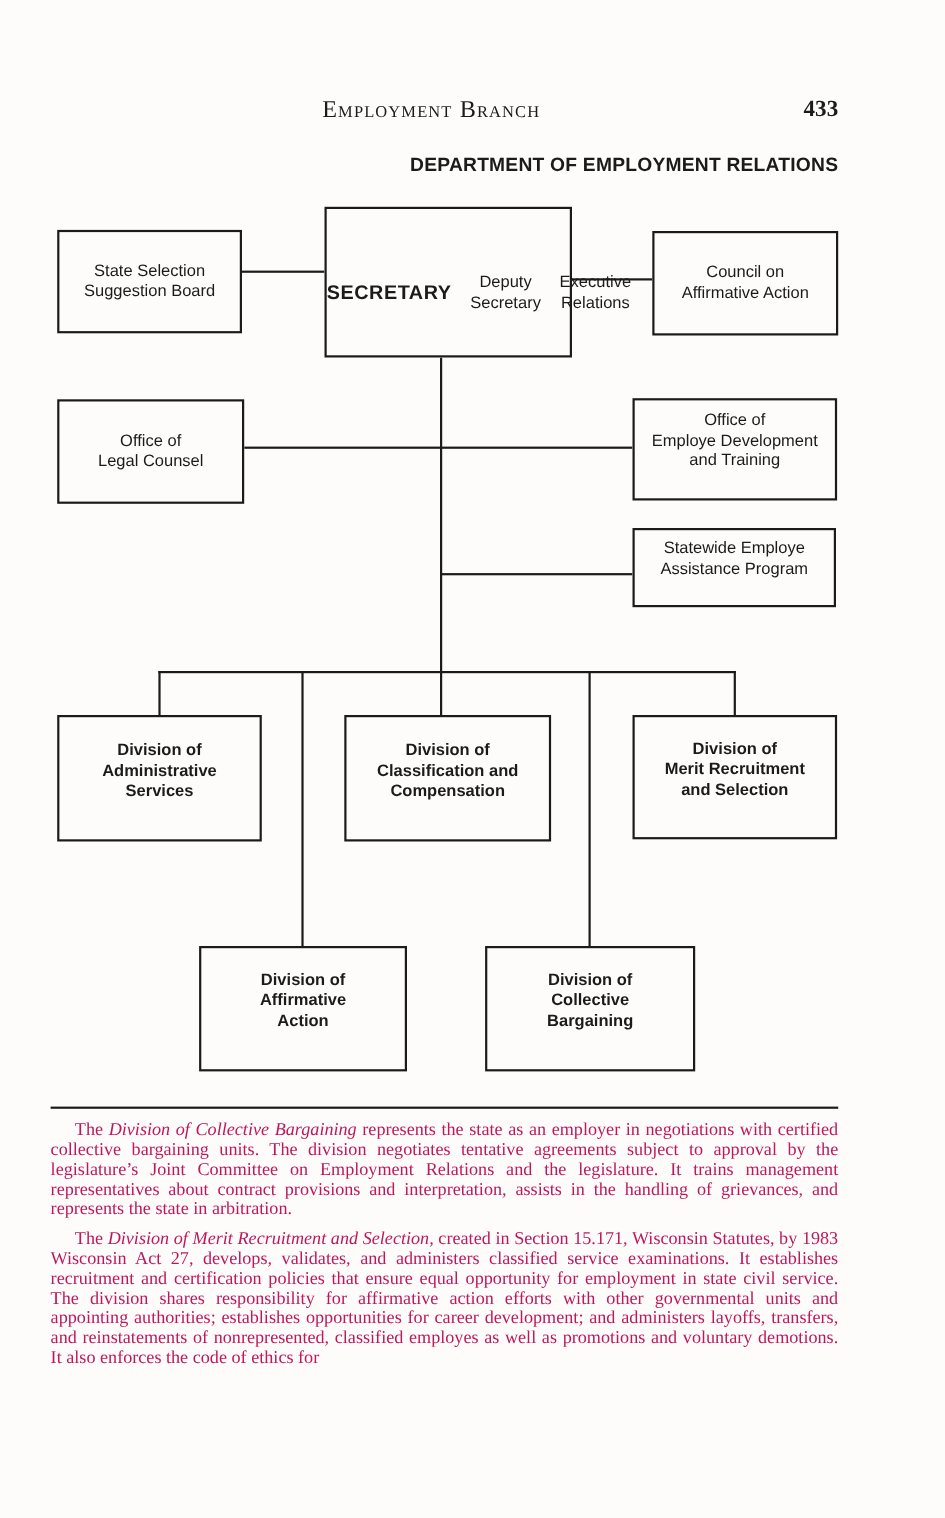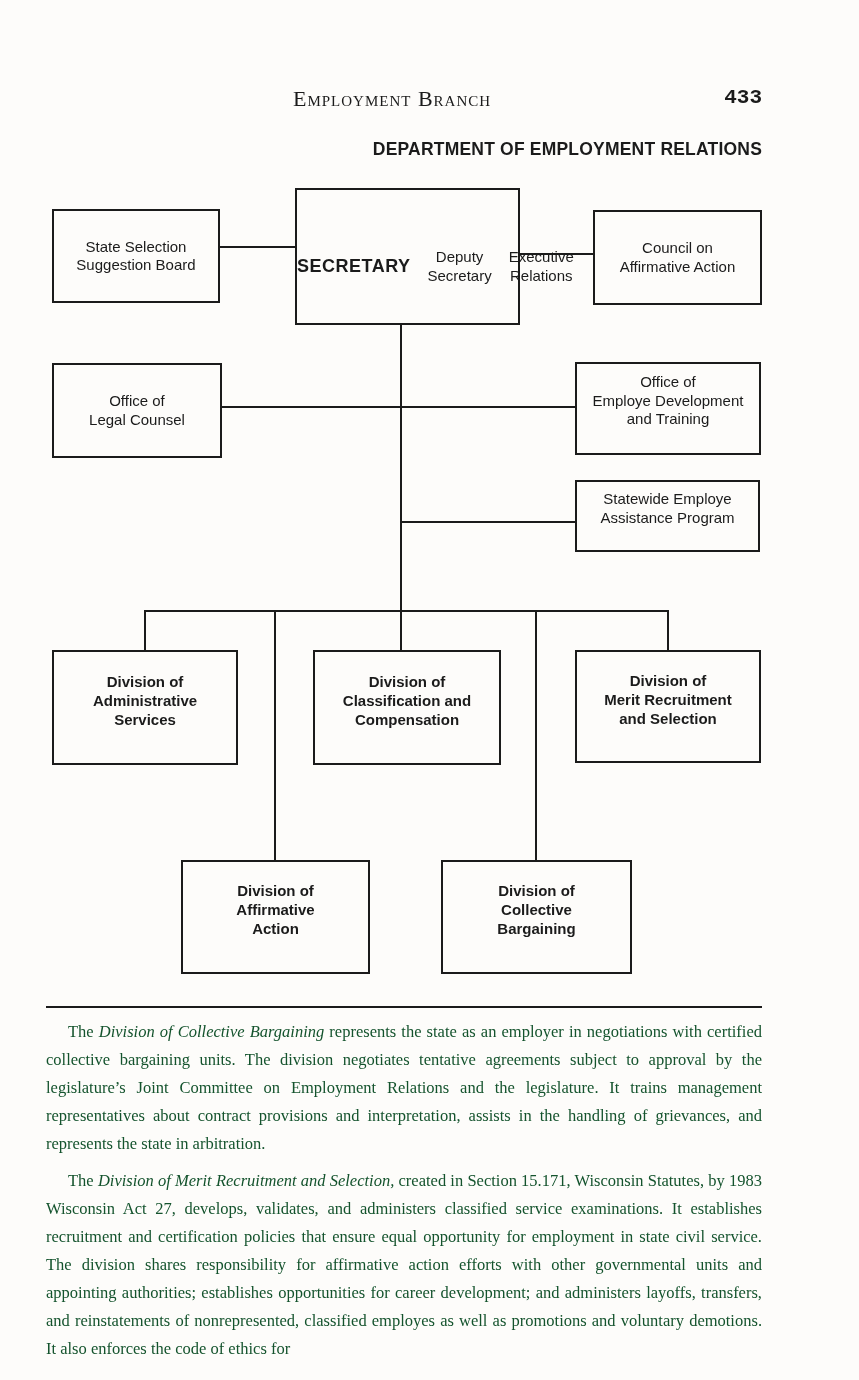--- a/index.html
+++ b/index.html
@@ -13,21 +13,21 @@
   
   .section-title {
     position:absolute; left:22px; top:86px; width:740px;
     text-align:center;
     font-family:"Liberation Serif", serif;
     font-variant:small-caps;
     font-size:22px; letter-spacing:1px;
   }
   .page-number {
     position:absolute; top:86px; right:97px;
-    font-family:Liberation Mono, monospace;
+    font-family:Liberation Serif, serif;
     font-size:21px; font-weight:bold;
   }
   .doc-title {
     position:absolute; top:139px; right:97px;
     font-size:17.5px; font-weight:bold; letter-spacing:0.2px;
   }
   
   .box {
     position:absolute; box-sizing:border-box;
     border:2px solid #1b1b1b;
@@ -47,22 +47,22 @@
   .hline { height:2px; }
   .vline { width:2px; }
   
   .rule {
     position:absolute; left:46px; top:1006px; width:716px; height:2px;
     background:#1b1b1b;
   }
   .text-block {
     position:absolute; left:46px; top:1018px; width:716px;
     font-family:"Liberation Serif", serif;
-    font-size:16.5px; line-height:28px;
-    text-align:justify; color:#14532d;
+    font-size:16.5px; line-height:18px;
+    text-align:justify; color:#be185d;
   }
   .text-block p { margin:0; text-indent:22px; }
   .text-block p + p { margin-top:9px; }
 </style>
 </head>
 <body>
 
 <div class="page">
 
   <div class="section-title">Employment Branch</div>

